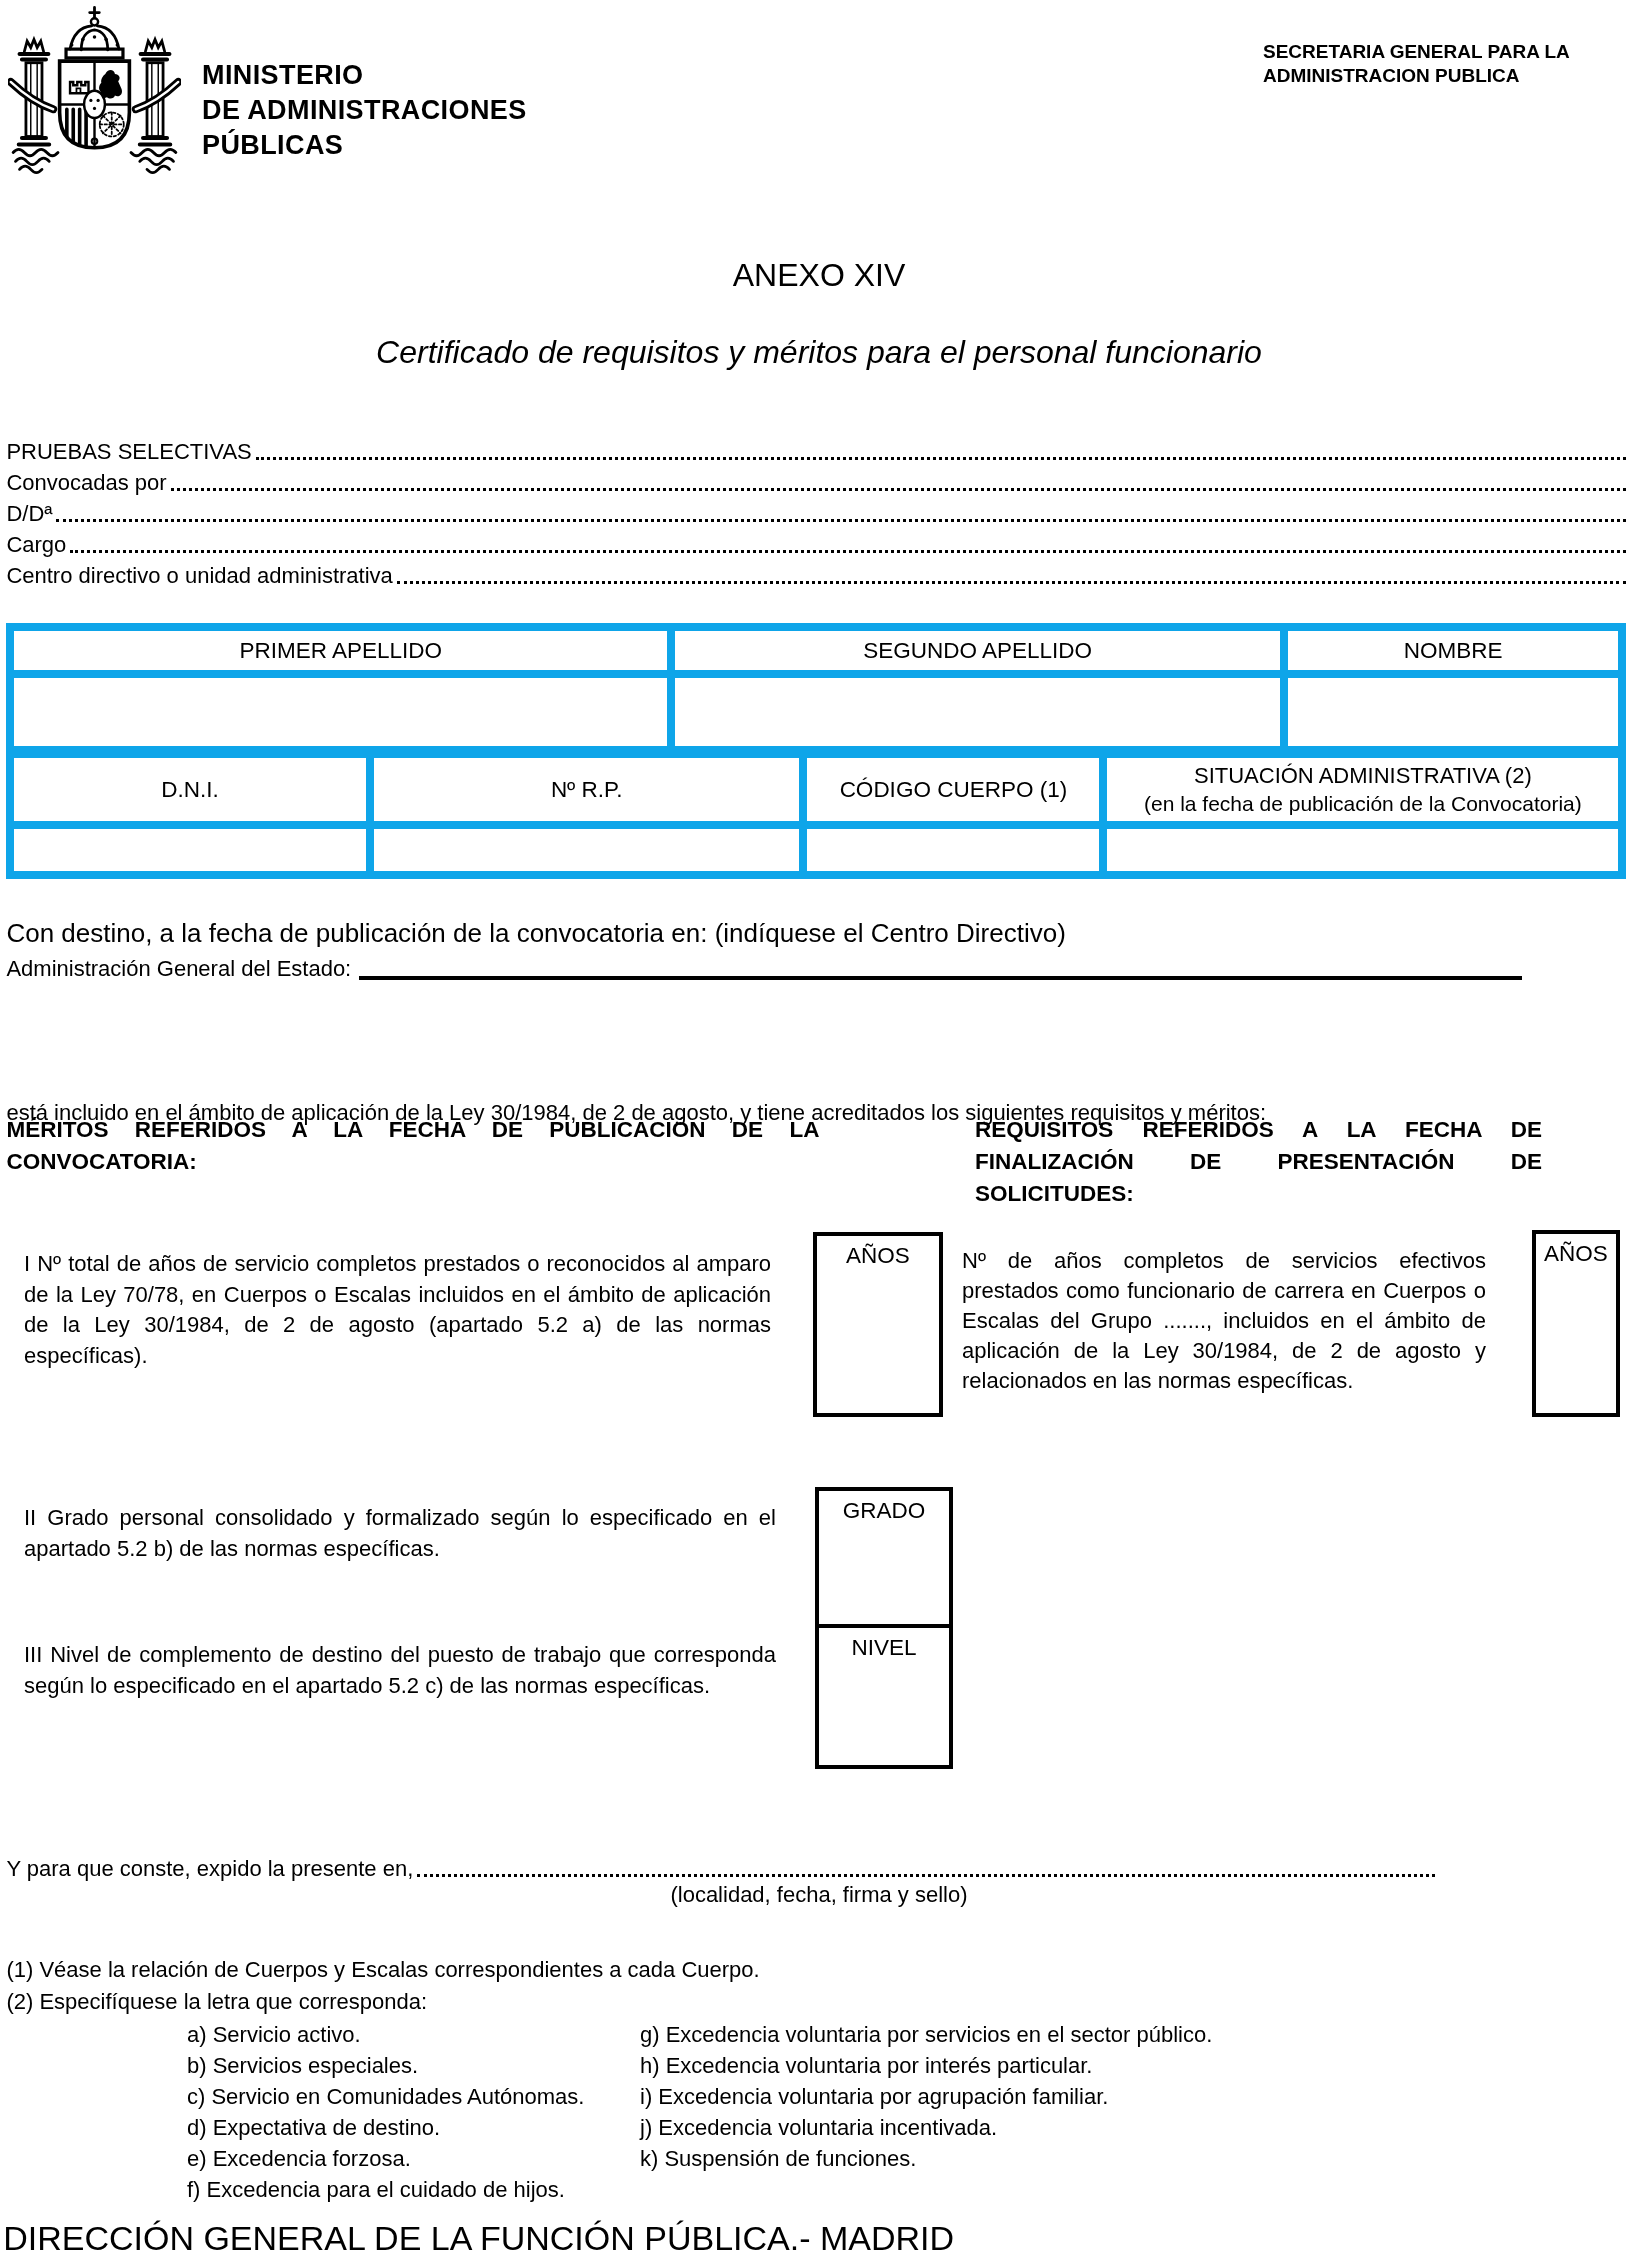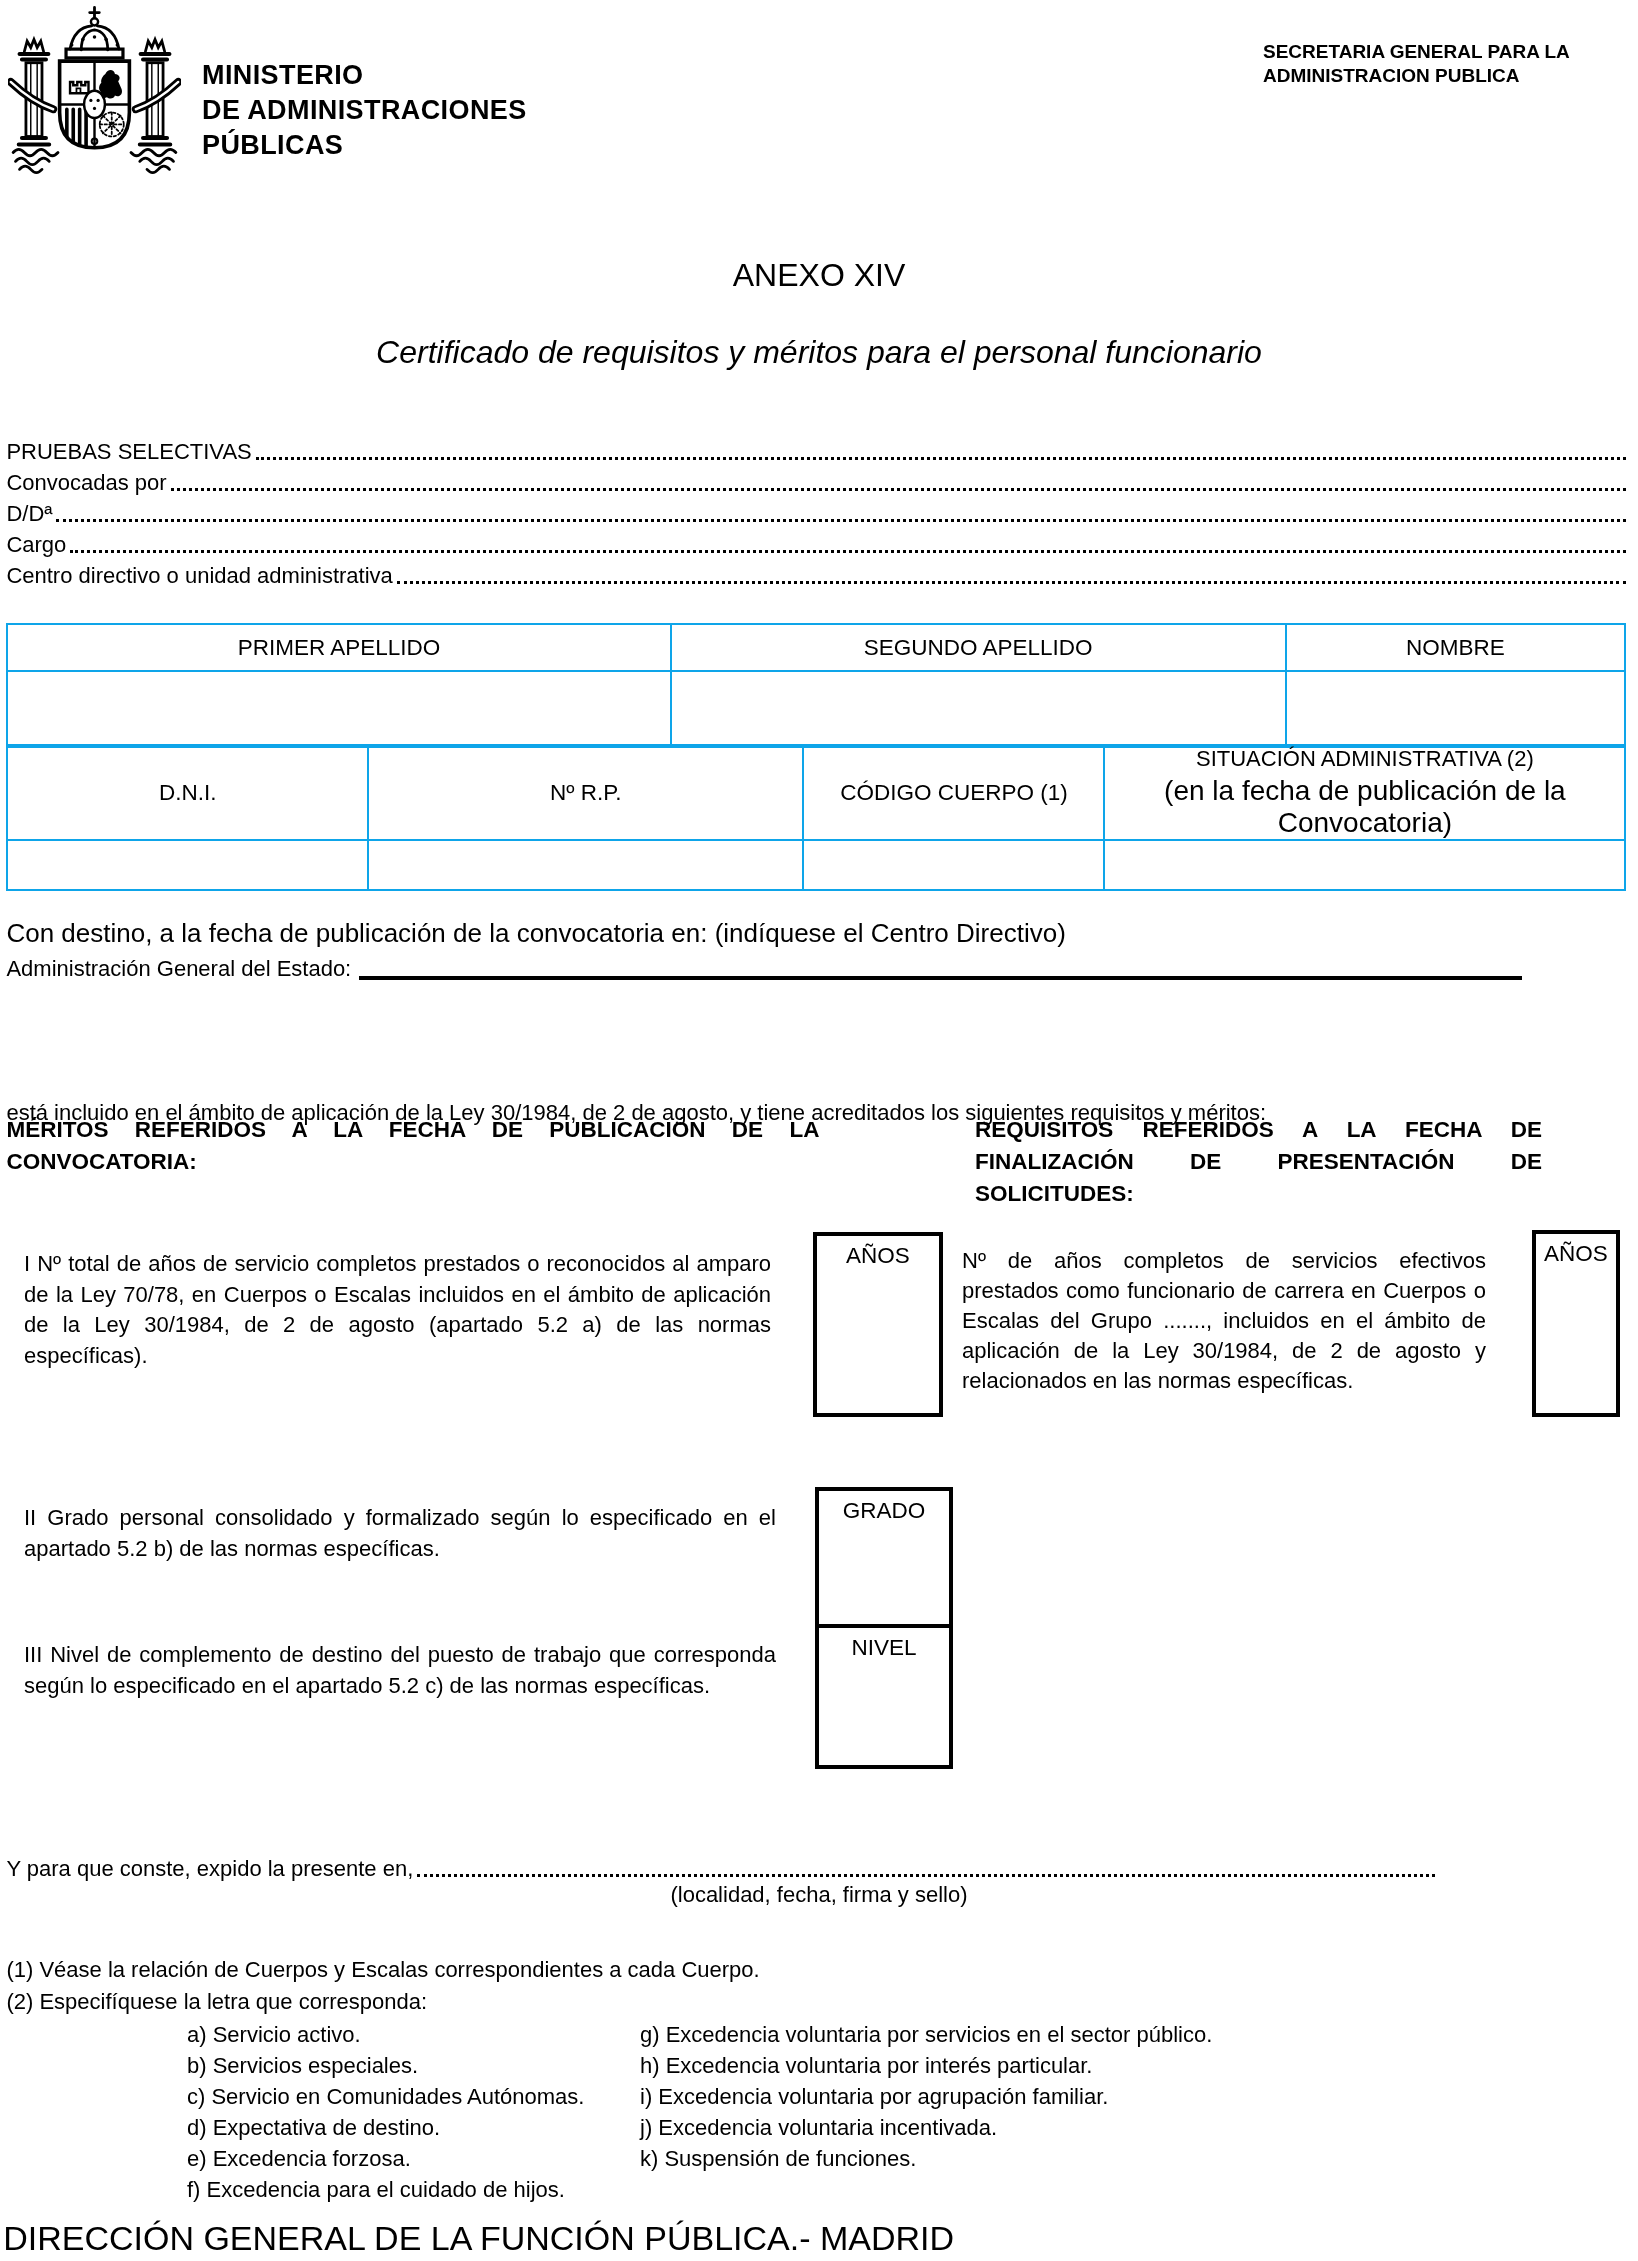--- a/index.html
+++ b/index.html
@@ -16,25 +16,25 @@
   .annex{left:0;top:257px;width:1638px;text-align:center;font-size:32px}
   .subtitle{left:0;top:334px;width:1638px;text-align:center;font-size:32px;font-style:italic}
   
   .fields{left:6.4px;top:434px;width:1620px}
   .field{display:flex;align-items:flex-end;height:31px;font-size:22px}
   .leader{flex:1;border-bottom:3.2px dotted #000;margin:0 0 4.8px 4px}
   
   .tblwrap{left:6.4px;top:623px;width:1620px}
   table{border-collapse:collapse;width:100%;table-layout:fixed}
   .t2{margin-top:-4px}
-  td{border:2px solid #0ea5e9;text-align:center;vertical-align:middle;font-size:22.5px;padding:0}
+  td{border:8px solid #0ea5e9;text-align:center;vertical-align:middle;font-size:22.5px;padding:0}
   .c41{width:41%}.c38{width:38%}.c21{width:21%}
   .c22{width:22.3%}.c27{width:26.9%}.c19{width:18.6%}.c32{width:32.2%}
   .rh1 td{height:47px}.re1 td{height:76px}.rh2 td{height:71px}.re2 td{height:50px}
-  .sit1{font-size:22px}.sit2{font-size:28px;margin-top:3px}
+  .sit1{font-size:22px}.sit2{font-size:21px;margin-top:3px}
   
   .intro{left:6.4px;top:918px;font-size:26px}
   .row{display:flex;align-items:flex-end;font-size:22px;height:34px}
   .age{left:6.4px;top:948px;width:1516px}
   .otras{left:6.4px;top:1007px;width:1532px}
   .uline{flex:1;border-bottom:4px solid #000;margin:0 0 2.4px 8px}
   .incluido{left:6.4px;top:1100px;font-size:22px}
   
   .mhead{left:6.4px;top:1114px;width:813px;font-weight:bold;font-size:22.5px;line-height:32px;text-align:justify}
   .rhead{left:975px;top:1114px;width:567px;font-weight:bold;font-size:22.5px;line-height:32px;text-align:justify}

